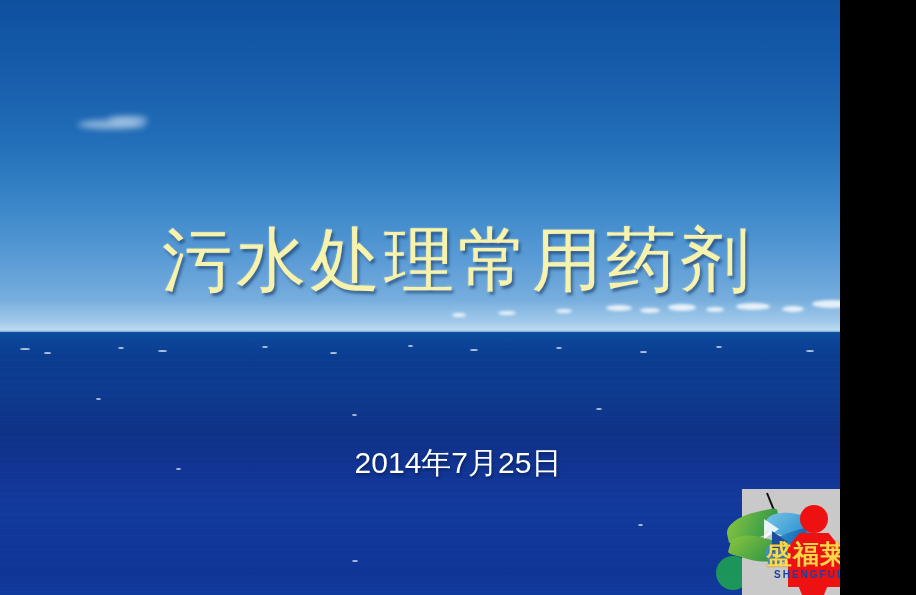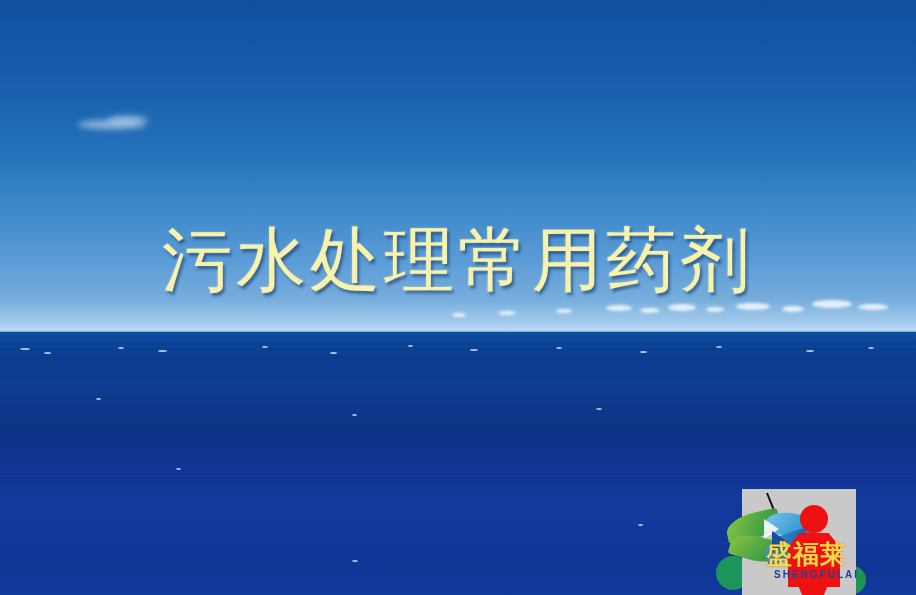--- a/index.html
+++ b/index.html
@@ -3,21 +3,21 @@
 <meta charset="utf-8">
 <style>
   html, body {
     margin: 0;
     padding: 0;
     background: #000;
   }
 
   #slide {
     position: relative;
-    width: 916px;
+    width: 840px;
     height: 595px;
     overflow: hidden;
     font-family: "Liberation Sans", sans-serif;
   }
 
   
   .sky {
     position: absolute;
     left: 0; top: 0;
     width: 916px;
@@ -306,20 +306,21 @@
   <div class="sparkle" style="left:868px; top:347px; width:6px;  height:2px;"></div>
   <div class="sparkle" style="left:96px;  top:398px; width:5px;  height:2px;"></div>
   <div class="sparkle" style="left:352px; top:414px; width:5px;  height:2px;"></div>
   <div class="sparkle" style="left:596px; top:408px; width:6px;  height:2px;"></div>
   <div class="sparkle" style="left:176px; top:468px; width:5px;  height:2px;"></div>
   <div class="sparkle" style="left:352px; top:560px; width:6px;  height:2px;"></div>
   <div class="sparkle" style="left:638px; top:524px; width:5px;  height:2px;"></div>
 
   <div class="title">污水处理常用药剂</div>
 
+  <div class="date">2014年7月25日</div>
 
   <div class="bubble bub1"></div>
   <div class="bubble bub2"></div>
 
   <div class="logo-wrap">
     <div class="logo-plate"></div>
 
     <div class="antenna"></div>
     <div class="leaf leaf-g1"></div>
     <div class="leaf leaf-g2"></div>

